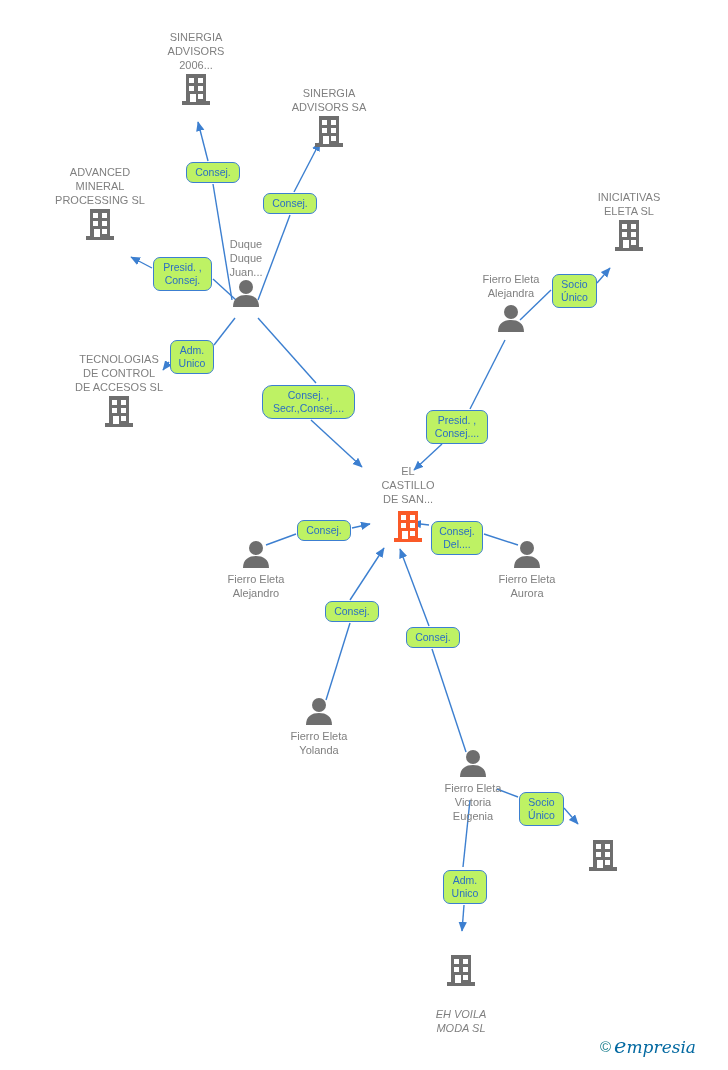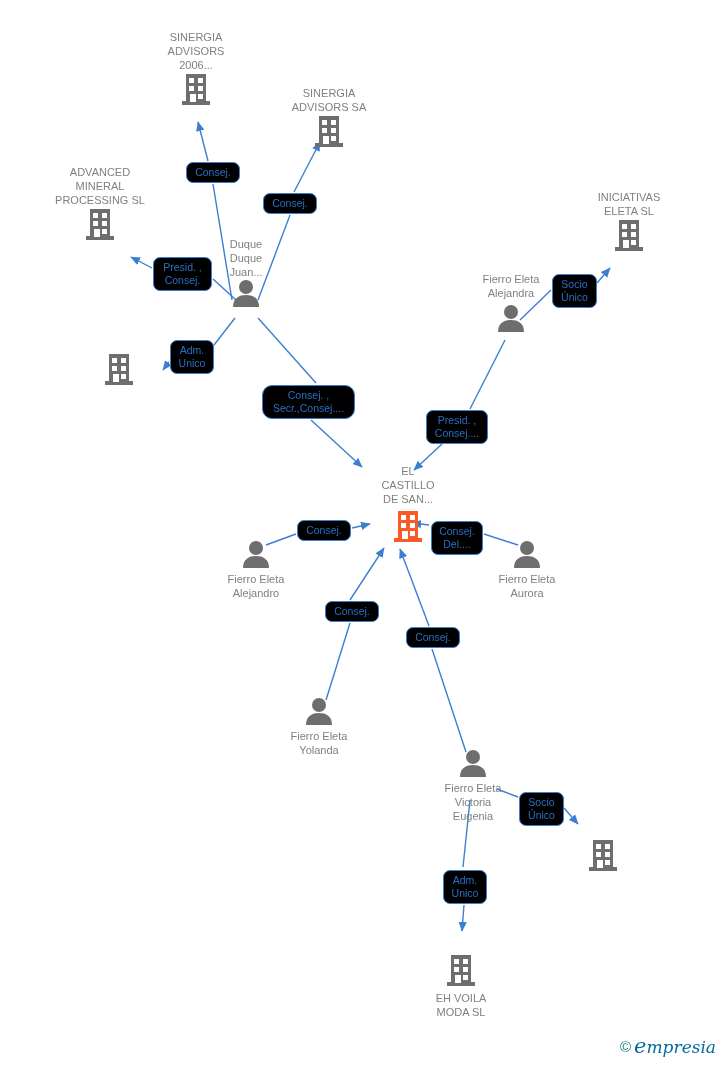--- a/index.html
+++ b/index.html
@@ -1,28 +1,28 @@
 <!DOCTYPE html>
 <html><head>
 <meta charset="utf-8">
 <style>
   html,body{margin:0;padding:0;background:#ffffff;}
   body{width:728px;height:1070px;position:relative;overflow:hidden;
        font-family:"Liberation Sans","DejaVu Sans",sans-serif;}
-  #canvas{position:absolute;inset:0;width:704px;height:1070px;padding-left:20px;}
+  #canvas{position:absolute;inset:0;width:704px;height:1070px;}
   svg.edges{position:absolute;left:0;top:0;width:728px;height:1070px;pointer-events:none;}
 
   .node{position:absolute;text-align:center;}
   .node .label{color:#808080;font-size:11px;line-height:14px;white-space:pre-line;}
 
   
   .bld{display:block;margin:0 auto;}
   .person{display:block;margin:0 auto;}
 
-  .edge-label{position:absolute;background:#000000;border:1px solid #3c7fd0;
+  .edge-label{position:absolute;background:#bef264;border:1px solid #3c7fd0;
       border-radius:7px;color:#2a6ec4;font-size:10.5px;line-height:13px;
       text-align:center;padding:3px 5px;white-space:pre-line;box-sizing:border-box;}
 
   .watermark{position:absolute;right:8px;bottom:12px;display:flex;align-items:center;
       gap:3px;font-size:16px;}
   .watermark .copy{color:#1a7f8e;font-size:15px;}
   .watermark .wm-text{color:#0369a1;font-style:italic;font-family:"DejaVu Serif",serif;font-size:17px;}
   .watermark .wm-text .cap{font-size:21px;}
 </style>
 </head>
@@ -163,20 +163,23 @@
 Juan...</div>
     <svg class="person" width="30" height="28" viewBox="0 0 30 28">
         <g fill="#6e6e6e">
           <circle cx="15" cy="8" r="7"></circle>
           <path d="M2,28 C2,19 8,16 15,16 C22,16 28,19 28,28 Z"></path>
         </g>
       </svg>
   </div>
 
   <div class="node" style="left:54px;top:352px;width:130px;">
+    <div class="label">TECNOLOGIAS
+DE CONTROL
+DE ACCESOS SL</div>
     <svg class="bld" width="32" height="34" viewBox="0 0 32 34">
         <g fill="#6e6e6e">
           <rect x="6" y="2" width="20" height="28"></rect>
           <rect x="2" y="29" width="28" height="4"></rect>
         </g>
         <g fill="#ffffff">
           <rect x="9" y="6" width="5" height="5"></rect>
           <rect x="18" y="6" width="5" height="5"></rect>
           <rect x="9" y="14" width="5" height="5"></rect>
           <rect x="18" y="14" width="5" height="5"></rect>
@@ -287,21 +290,21 @@
         </g>
         <g fill="#ffffff">
           <rect x="9" y="6" width="5" height="5"></rect>
           <rect x="18" y="6" width="5" height="5"></rect>
           <rect x="9" y="14" width="5" height="5"></rect>
           <rect x="18" y="14" width="5" height="5"></rect>
           <rect x="18" y="22" width="5" height="5"></rect>
           <rect x="10" y="22" width="6" height="8"></rect>
         </g>
       </svg>
-    <div class="label" style="margin-top:4px;">EH VOILA
+    <div class="label" style="margin-top:20px;font-style:italic;">EH VOILA
 MODA  SL</div>
   </div>
 
   <div class="edge-label" style="left:186px;top:162px;width:54px;">Consej.</div>
   <div class="edge-label" style="left:263px;top:193px;width:54px;">Consej.</div>
   <div class="edge-label" style="left:153px;top:257px;width:59px;">Presid. ,
 Consej.</div>
   <div class="edge-label" style="left:170px;top:340px;width:44px;">Adm.
 Unico</div>
   <div class="edge-label" style="left:262px;top:385px;width:93px;border-radius:10px;">Consej. ,

